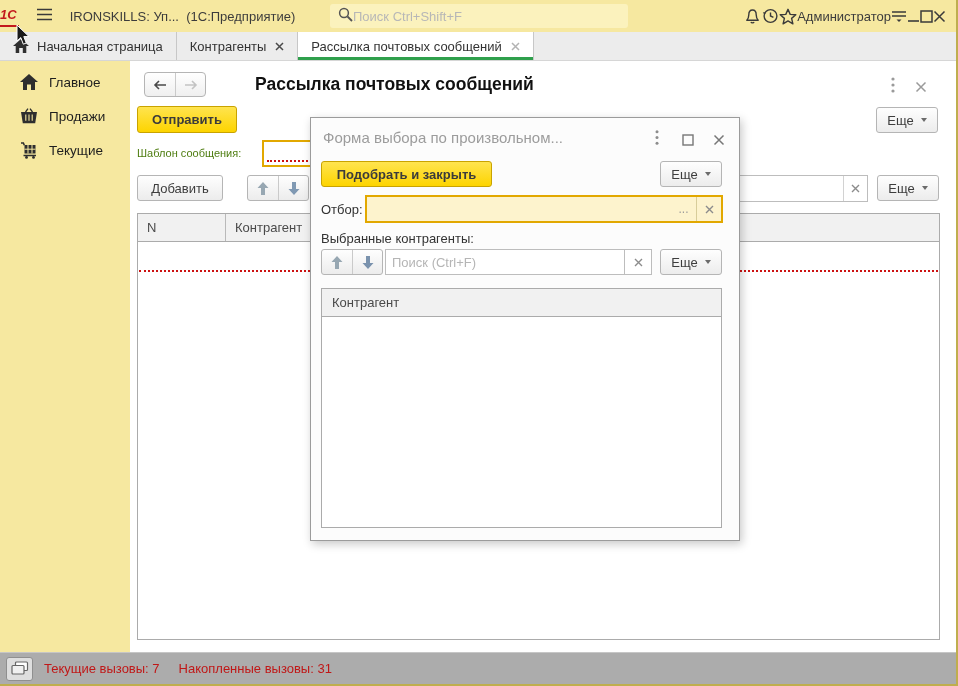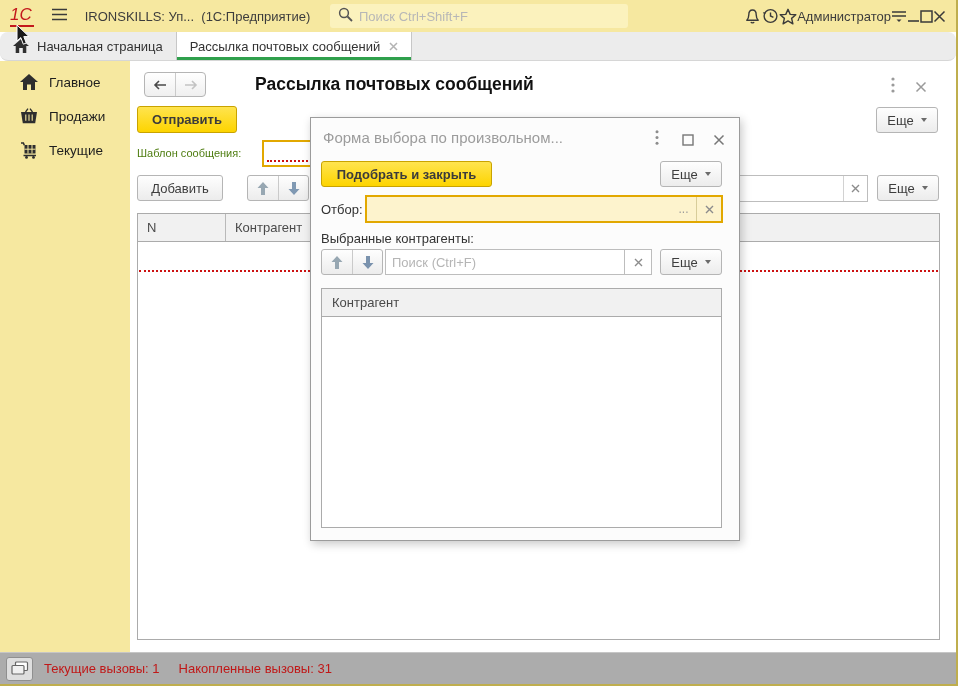--- a/index.html
+++ b/index.html
@@ -4,31 +4,31 @@
 <style>
   * { margin:0; padding:0; box-sizing:border-box; }
   html,body { background:#888; }
   .window {
     position:relative; width:958px; height:686px; overflow:hidden;
     background:#ffffff; font-family:"Liberation Sans", sans-serif;
     border-right:2px solid #bfae4e; border-bottom:2px solid #bfae4e;
   }
   
   .topbar { position:absolute; left:0; top:0; width:100%; height:32px; background:#f6e8a0; display:flex; align-items:center; }
-  .logo { margin-left:10px; color:#c3191c; font-weight:normal; font-style:italic; font-size:17px; border-bottom:2px solid #c3191c; line-height:18px; padding:0 2px 1px 0; }
+  .logo { color:#c3191c; font-weight:bold; font-style:italic; font-size:13px; border-bottom:2px solid #c3191c; line-height:18px; padding:0 2px 1px 0; }
   .hamburger { margin-left:17px; display:flex; align-items:center; cursor:pointer; }
   .app-title { margin-left:17px; font-size:13px; color:#3c3c3c; white-space:pre; }
   .top-search { position:absolute; left:330px; top:4px; width:298px; height:24px; background:#fbf2bd; border-radius:3px; display:flex; align-items:center; padding:0 6px 0 8px; }
-  .top-search input { flex:1; border:0; outline:0; background:transparent; font-size:13px; color:#4d7c0f; margin-left:6px; font-family:inherit; }
+  .top-search input { flex:1; border:0; outline:0; background:transparent; font-size:13px; color:#4d7c0f; margin-left:0; font-family:inherit; }
   .top-search input::placeholder { color:#b7b7b7; }
   .top-right { position:absolute; right:10px; top:0; height:32px; display:flex; align-items:center; }
   .top-right .ticon { display:flex; align-items:center; cursor:pointer; }
   .user-name { font-size:13px; color:#3c3c3c; }
   
-  .tabbar { position:absolute; left:0; top:32px; width:100%; height:29px; background:#ececec; border-bottom:1px solid #d6d6d6; display:flex;border-radius:8px; }
+  .tabbar { position:absolute; left:0; top:32px; width:100%; height:29px; background:#ececec; border-bottom:1px solid #d6d6d6; display:flex; }
   .tab { display:flex; align-items:center; padding:0 13px; font-size:13px; color:#333; border-right:1px solid #c7c7c7; cursor:pointer; }
   .tab .tab-close { margin-left:9px; display:flex; align-items:center; }
   .tab.active { background:#fff; box-shadow:inset 0 -3px 0 #2fa04c; }
   .tab .home-ic { margin-right:8px; display:flex; }
   
   .sidebar { position:absolute; left:0; top:61px; width:130px; height:593px; background:#f6e8a0; }
   .side-item { display:flex; align-items:center; padding:0 0 0 18px; height:26px; margin-top:8px; font-size:13.5px; color:#1e1e1e; cursor:pointer; }
   .side-item .sic { width:22px; display:flex; justify-content:center; margin-right:9px; }
   
   .btn { display:inline-flex; align-items:center; justify-content:center; height:26px; font-size:13px; color:#3d3d3d;
@@ -157,20 +157,28 @@
 
   <div class="tabbar">
     <div class="tab">
       <span class="home-ic">
           <svg width="16" height="14" viewBox="0 0 16 14">
             <path d="M8 0 L16 7 H13.3 V14 H9.8 V9 H6.2 V14 H2.7 V7 H0 Z" fill="#2f2f2f"></path>
           </svg>
         </span>
       <span>Начальная страница</span>
     </div>
+    <div class="tab">
+      <span>Контрагенты</span>
+      <span class="tab-close">
+          <svg width="9" height="9" viewBox="0 0 9 9">
+            <path d="M1 1 L8 8 M8 1 L1 8" stroke="#4a4a4a" stroke-width="1.5"></path>
+          </svg>
+        </span>
+    </div>
     <div class="tab active">
       <span>Рассылка почтовых сообщений</span>
       <span class="tab-close">
           <svg width="9" height="9" viewBox="0 0 9 9">
             <path d="M1 1 L8 8 M8 1 L1 8" stroke="#b3b3b3" stroke-width="1.5"></path>
           </svg>
         </span>
     </div>
   </div>
 
@@ -347,21 +355,21 @@
     </div>
   </div>
 
   <div class="statusbar">
     <span class="sb-icon">
         <svg width="18" height="15" viewBox="0 0 18 15">
           <rect x="4.5" y="1" width="12" height="8.5" rx="1" fill="#fff" stroke="#666" stroke-width="1.2"></rect>
           <rect x="1" y="4.5" width="12" height="8.5" rx="1" fill="#f0f0f0" stroke="#666" stroke-width="1.2"></rect>
         </svg>
       </span>
-    <span class="sb-text">Текущие вызовы: 1</span>
+    <span class="sb-text">Текущие вызовы: 7</span>
     <span class="sb-text2">Накопленные вызовы: 31</span>
   </div>
 
   <span class="cursor"><svg width="15" height="21" viewBox="0 0 15 21">
         <polygon points="1,0 1,16 4.8,12.6 7.3,19.2 10.3,18 7.8,11.6 13,11.6" fill="#1a1a1a" stroke="#ffffff" stroke-width="1"></polygon>
       </svg></span>
 
 </div>
 
 </body></html>

